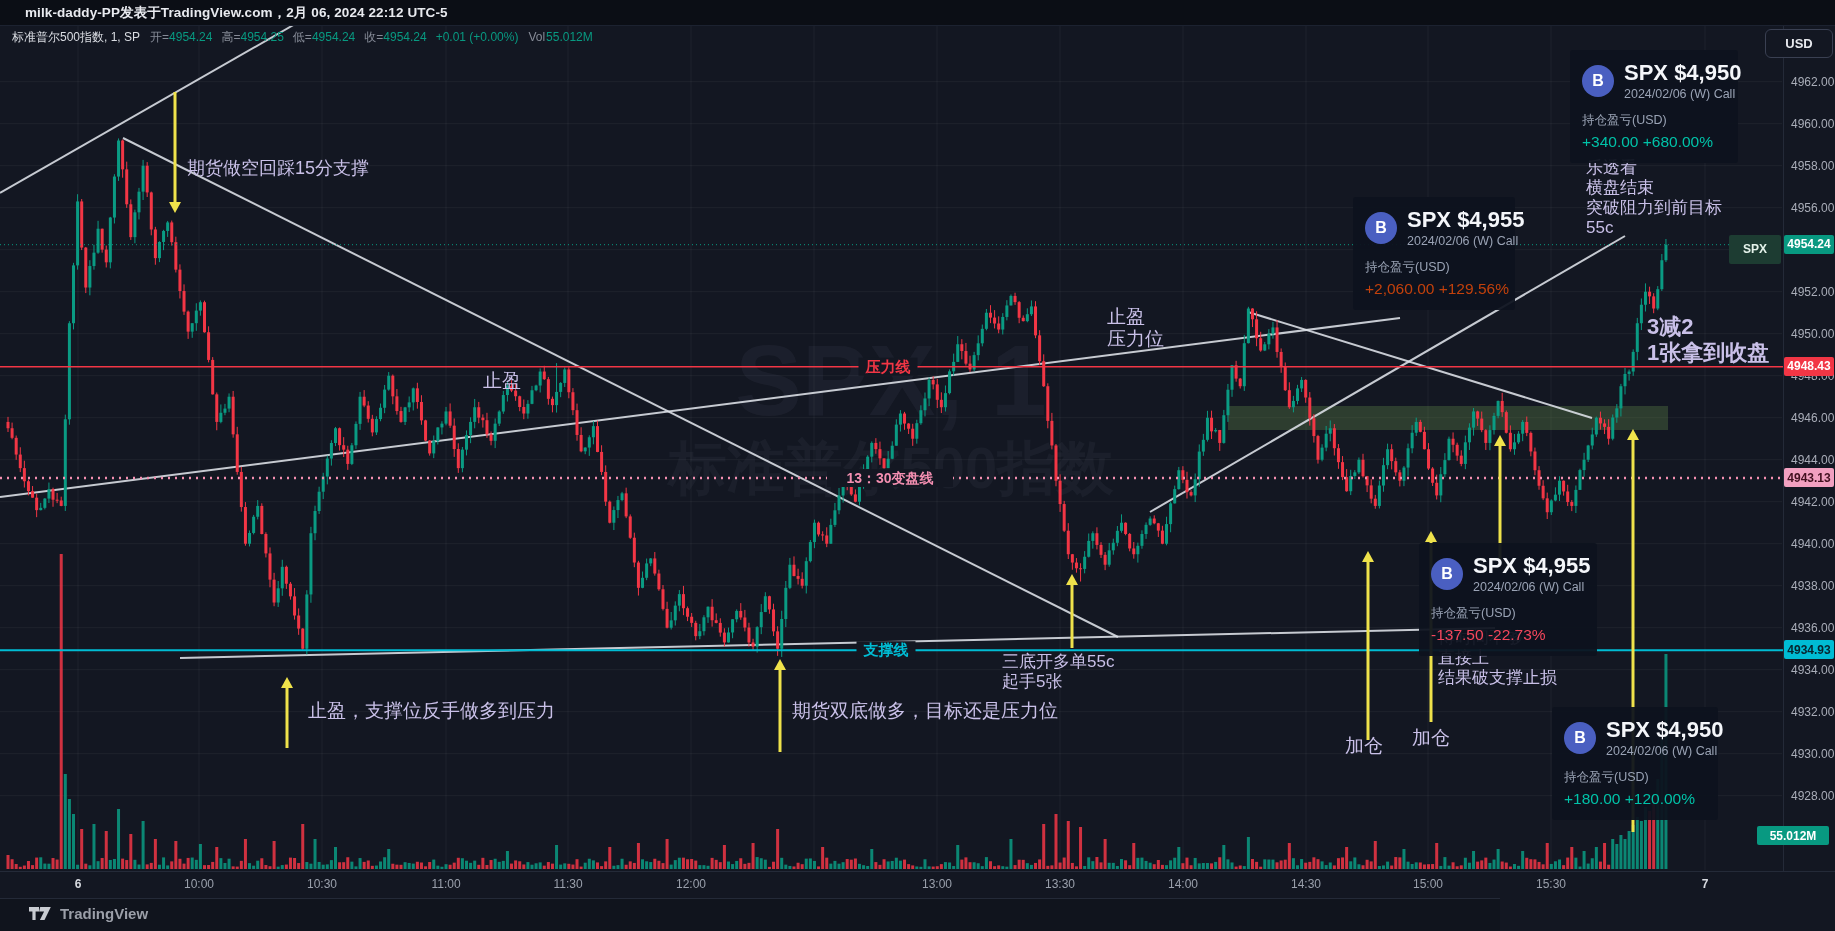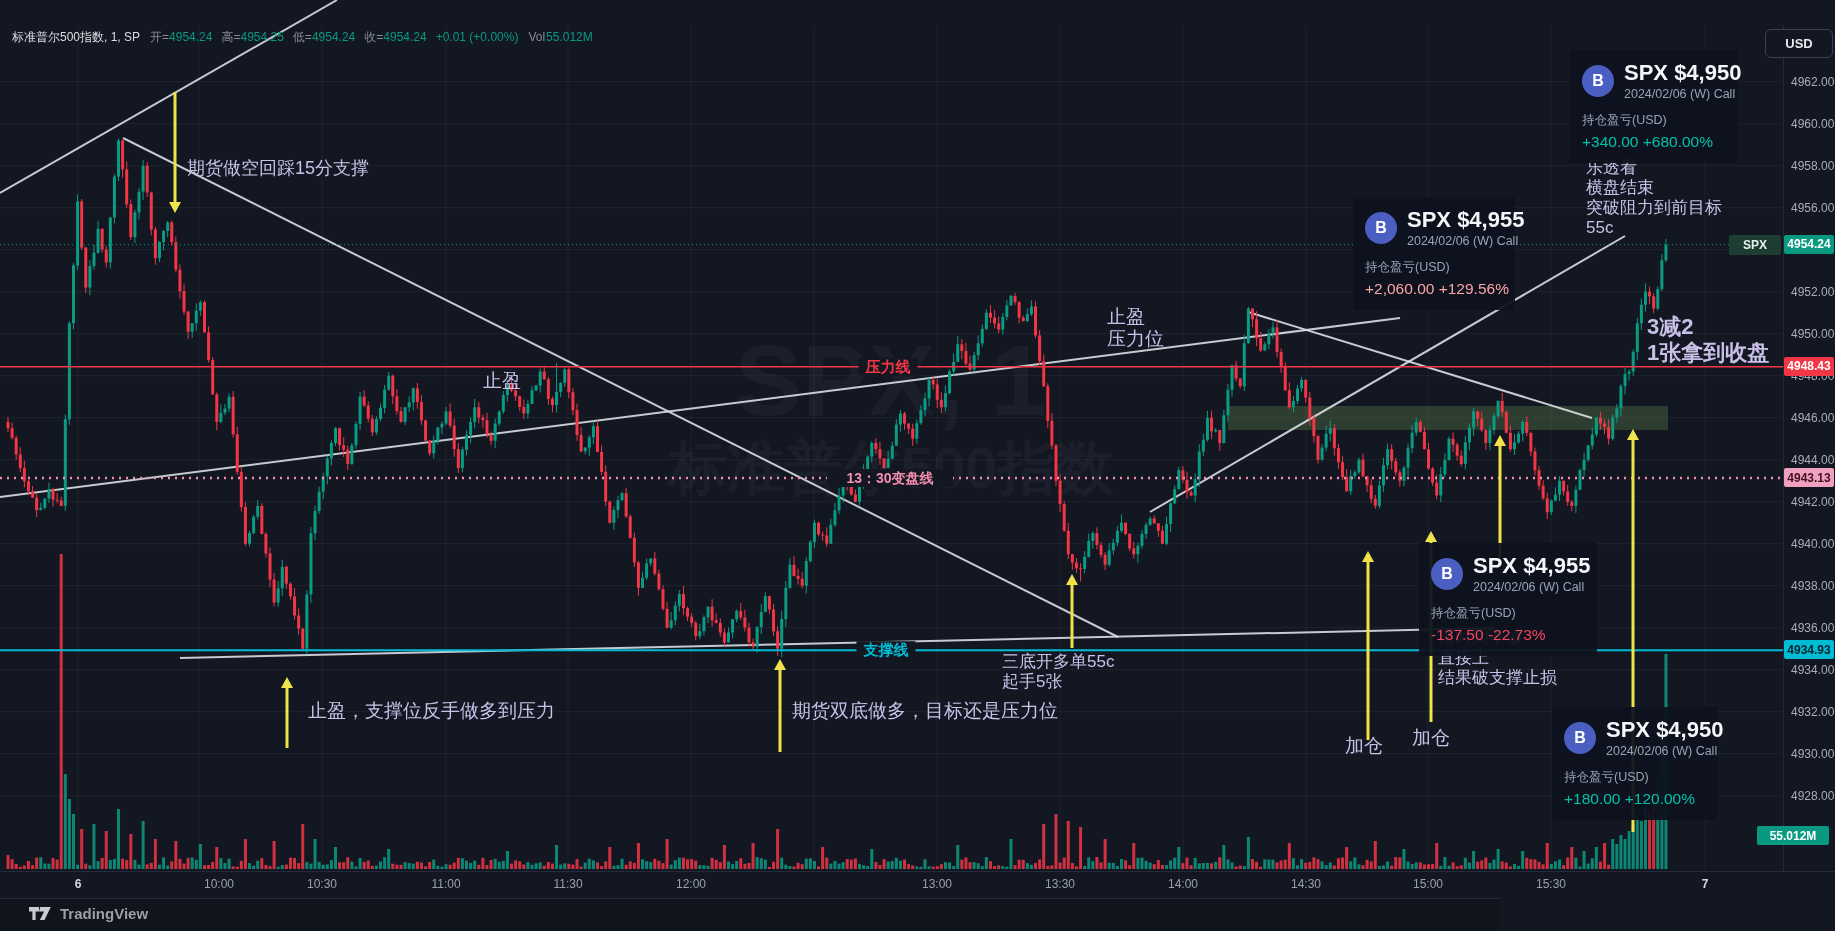--- a/index.html
+++ b/index.html
@@ -26,21 +26,21 @@
     display:flex;align-items:center;justify-content:center;flex:0 0 32px;}
   .tbox-title{font-size:22px;font-weight:700;color:#f4f6fa;line-height:1.1;white-space:nowrap;}
   .tbox-sub{font-size:12.5px;color:#9aa3b5;margin-top:2px;white-space:nowrap;}
   .tbox-label{font-size:12.5px;color:#9aa3b5;margin-top:11px;}
   .tbox-pnl{font-size:15.5px;font-weight:400;margin-top:4px;white-space:nowrap;}
   
   #price-axis{position:absolute;left:1783px;top:25px;width:52px;height:846px;background:#131722;border-left:1px solid #242a38;z-index:4;}
   .ptick{position:absolute;left:7px;font-size:12px;color:#a9adb8;}
   .pbadge{position:absolute;left:1px;width:50px;height:19px;border-radius:2px;font-size:12px;font-weight:700;
     display:flex;align-items:center;justify-content:center;z-index:5;}
-  .spxtag{position:absolute;z-index:5;width:52px;height:20px;border-radius:2px;font-size:12px;font-weight:700;
+  .spxtag{position:absolute;z-index:5;width:52px;height:29px;border-radius:2px;font-size:12px;font-weight:700;
     display:flex;align-items:center;justify-content:center;}
   
   #usd-btn{position:absolute;left:1765px;top:29px;width:66px;height:27px;border:1px solid #3a4052;border-radius:6px;
     color:#e7e9ee;font-size:13px;font-weight:700;display:flex;align-items:center;justify-content:center;z-index:7;background:#131722;}
   
   #time-axis{position:absolute;left:0;top:871px;width:1835px;height:27px;border-top:1px solid #242a38;background:#131722;z-index:4;}
   .ttick{position:absolute;top:5px;transform:translateX(-50%);font-size:12px;color:#9aa0ac;}
   .ttick.strong{color:#d8dbe1;font-weight:700;}
   
   #footer{position:absolute;left:0;top:898px;width:1500px;height:33px;border-top:1px solid #242a38;background:#10141d;z-index:6;}
@@ -1349,20 +1349,23 @@
         <polygon points="1362,562 1374,562 1368,551" fill="#efe24b"></polygon>
         <line x1="1431" y1="541" x2="1431" y2="722" stroke="#efe24b" stroke-width="3"></line>
         <polygon points="1425,542 1437,542 1431,531" fill="#efe24b"></polygon>
         <line x1="1500" y1="445" x2="1500" y2="560" stroke="#efe24b" stroke-width="3"></line>
         <polygon points="1494,446 1506,446 1500,435" fill="#efe24b"></polygon>
         <line x1="1633" y1="439" x2="1633" y2="832" stroke="#efe24b" stroke-width="3"></line>
         <polygon points="1627,440 1639,440 1633,429" fill="#efe24b"></polygon>
       </g>
     </svg>
 
+  <div id="topstrip">
+    <div id="byline">milk-daddy-PP发表于TradingView.com，2月 06, 2024 22:12 UTC-5</div>
+  </div>
 
   <div id="ohlcrow"><span style="color: rgb(218, 221, 227); margin-right: 10px;">标准普尔500指数, 1, SP</span><span style="color: rgb(134, 139, 151); margin-right: 0px;">开=</span><span style="color: rgb(8, 153, 129); margin-right: 9px;">4954.24</span><span style="color: rgb(134, 139, 151); margin-right: 0px;">高=</span><span style="color: rgb(8, 153, 129); margin-right: 9px;">4954.25</span><span style="color: rgb(134, 139, 151); margin-right: 0px;">低=</span><span style="color: rgb(8, 153, 129); margin-right: 9px;">4954.24</span><span style="color: rgb(134, 139, 151); margin-right: 0px;">收=</span><span style="color: rgb(8, 153, 129); margin-right: 9px;">4954.24</span><span style="color: rgb(8, 153, 129); margin-right: 10px;">+0.01 (+0.00%)</span><span style="color: rgb(134, 139, 151); margin-right: 1px;">Vol</span><span style="color: rgb(8, 153, 129); margin-right: 0px;">55.012M</span></div>
 
   <div id="usd-btn">USD</div>
 
   <div id="notes-layer">
       <div class="note" style="left: 187px; top: 158px; font-size: 18px;">期货做空回踩15分支撑</div>
       <div class="note" style="left: 483px; top: 370px; font-size: 19px;">止盈</div>
       <div class="note" style="left: 308px; top: 700px; font-size: 19px;">止盈，支撑位反手做多到压力</div>
       <div class="note" style="left: 792px; top: 700px; font-size: 19px;">期货双底做多，目标还是压力位</div>
@@ -1396,21 +1399,21 @@
       </div>
       <div class="tbox" style="left: 1353px; top: 197px; width: 162px;">
         <div class="tbox-head">
           <div class="avatar">B</div>
           <div>
             <div class="tbox-title">SPX $4,955</div>
             <div class="tbox-sub">2024/02/06 (W) Call</div>
           </div>
         </div>
         <div class="tbox-label">持仓盈亏(USD)</div>
-        <div class="tbox-pnl" style="color: #fca5a5;">+2,060.00 +129.56%</div>
+        <div class="tbox-pnl" style="color: #c2410c;">+2,060.00 +129.56%</div>
       </div>
       <div class="tbox" style="left: 1419px; top: 543px; width: 178px;">
         <div class="tbox-head">
           <div class="avatar">B</div>
           <div>
             <div class="tbox-title">SPX $4,955</div>
             <div class="tbox-sub">2024/02/06 (W) Call</div>
           </div>
         </div>
         <div class="tbox-label">持仓盈亏(USD)</div>
@@ -1451,21 +1454,21 @@
   <div id="badges-layer">
       <div class="pbadge" style="background: rgb(8, 153, 129); color: rgb(255, 255, 255); left: 1784px; width: 50px; top: 234.69px;">4954.24</div>
       <div class="spxtag" style="background: rgb(29, 60, 50); color: rgb(228, 242, 234); left: 1729px; top: 234.69px;">SPX</div>
       <div class="pbadge" style="background: rgb(242, 54, 69); color: rgb(255, 255, 255); left: 1784px; width: 50px; top: 356.7px;">4948.43</div>
       <div class="pbadge" style="background: rgb(242, 160, 192); color: rgb(66, 16, 31); left: 1784px; width: 50px; top: 468px;">4943.13</div>
       <div class="pbadge" style="background: rgb(0, 188, 212); color: rgb(7, 36, 46); left: 1784px; width: 50px; top: 640.2px;">4934.93</div>
       <div class="pbadge" style="background: rgb(8, 153, 129); color: rgb(255, 255, 255); left: 1757px; width: 72px; top: 826px;">55.012M</div>
     </div>
   <div id="time-axis">
       <div class="ttick strong" style="left: 78px;">6</div>
-      <div class="ttick" style="left: 199px; margin-left: 20px;">10:00</div>
+      <div class="ttick" style="left: 199px;">10:00</div>
       <div class="ttick" style="left: 322px;">10:30</div>
       <div class="ttick" style="left: 446px;">11:00</div>
       <div class="ttick" style="left: 568px;">11:30</div>
       <div class="ttick" style="left: 691px;">12:00</div>
       <div class="ttick" style="left: 814px; margin-top: 38px;">12:30</div>
       <div class="ttick" style="left: 937px;">13:00</div>
       <div class="ttick" style="left: 1060px;">13:30</div>
       <div class="ttick" style="left: 1183px;">14:00</div>
       <div class="ttick" style="left: 1306px;">14:30</div>
       <div class="ttick" style="left: 1428px;">15:00</div>

